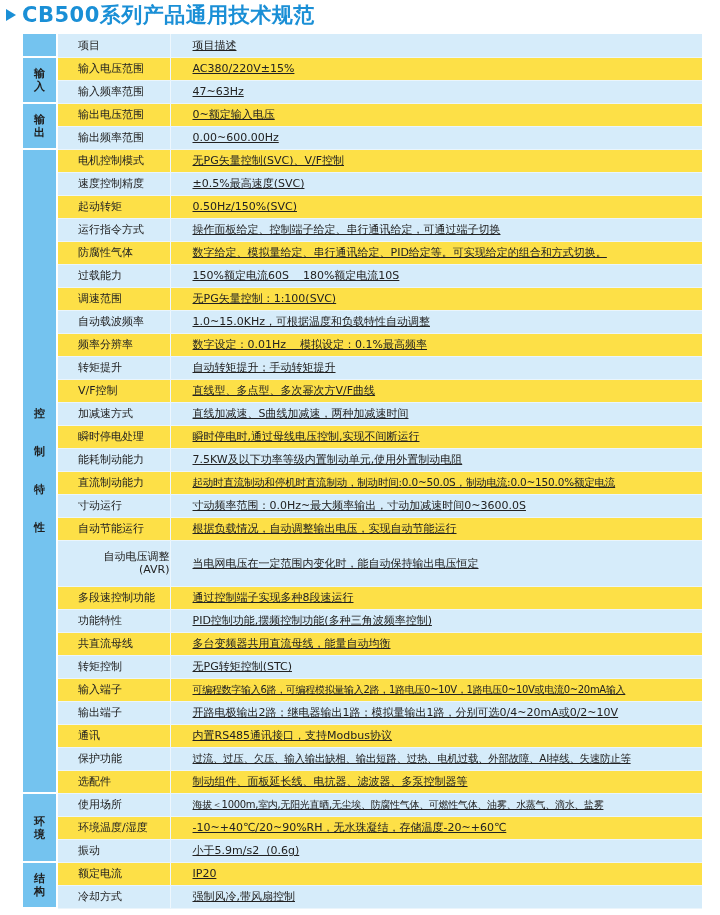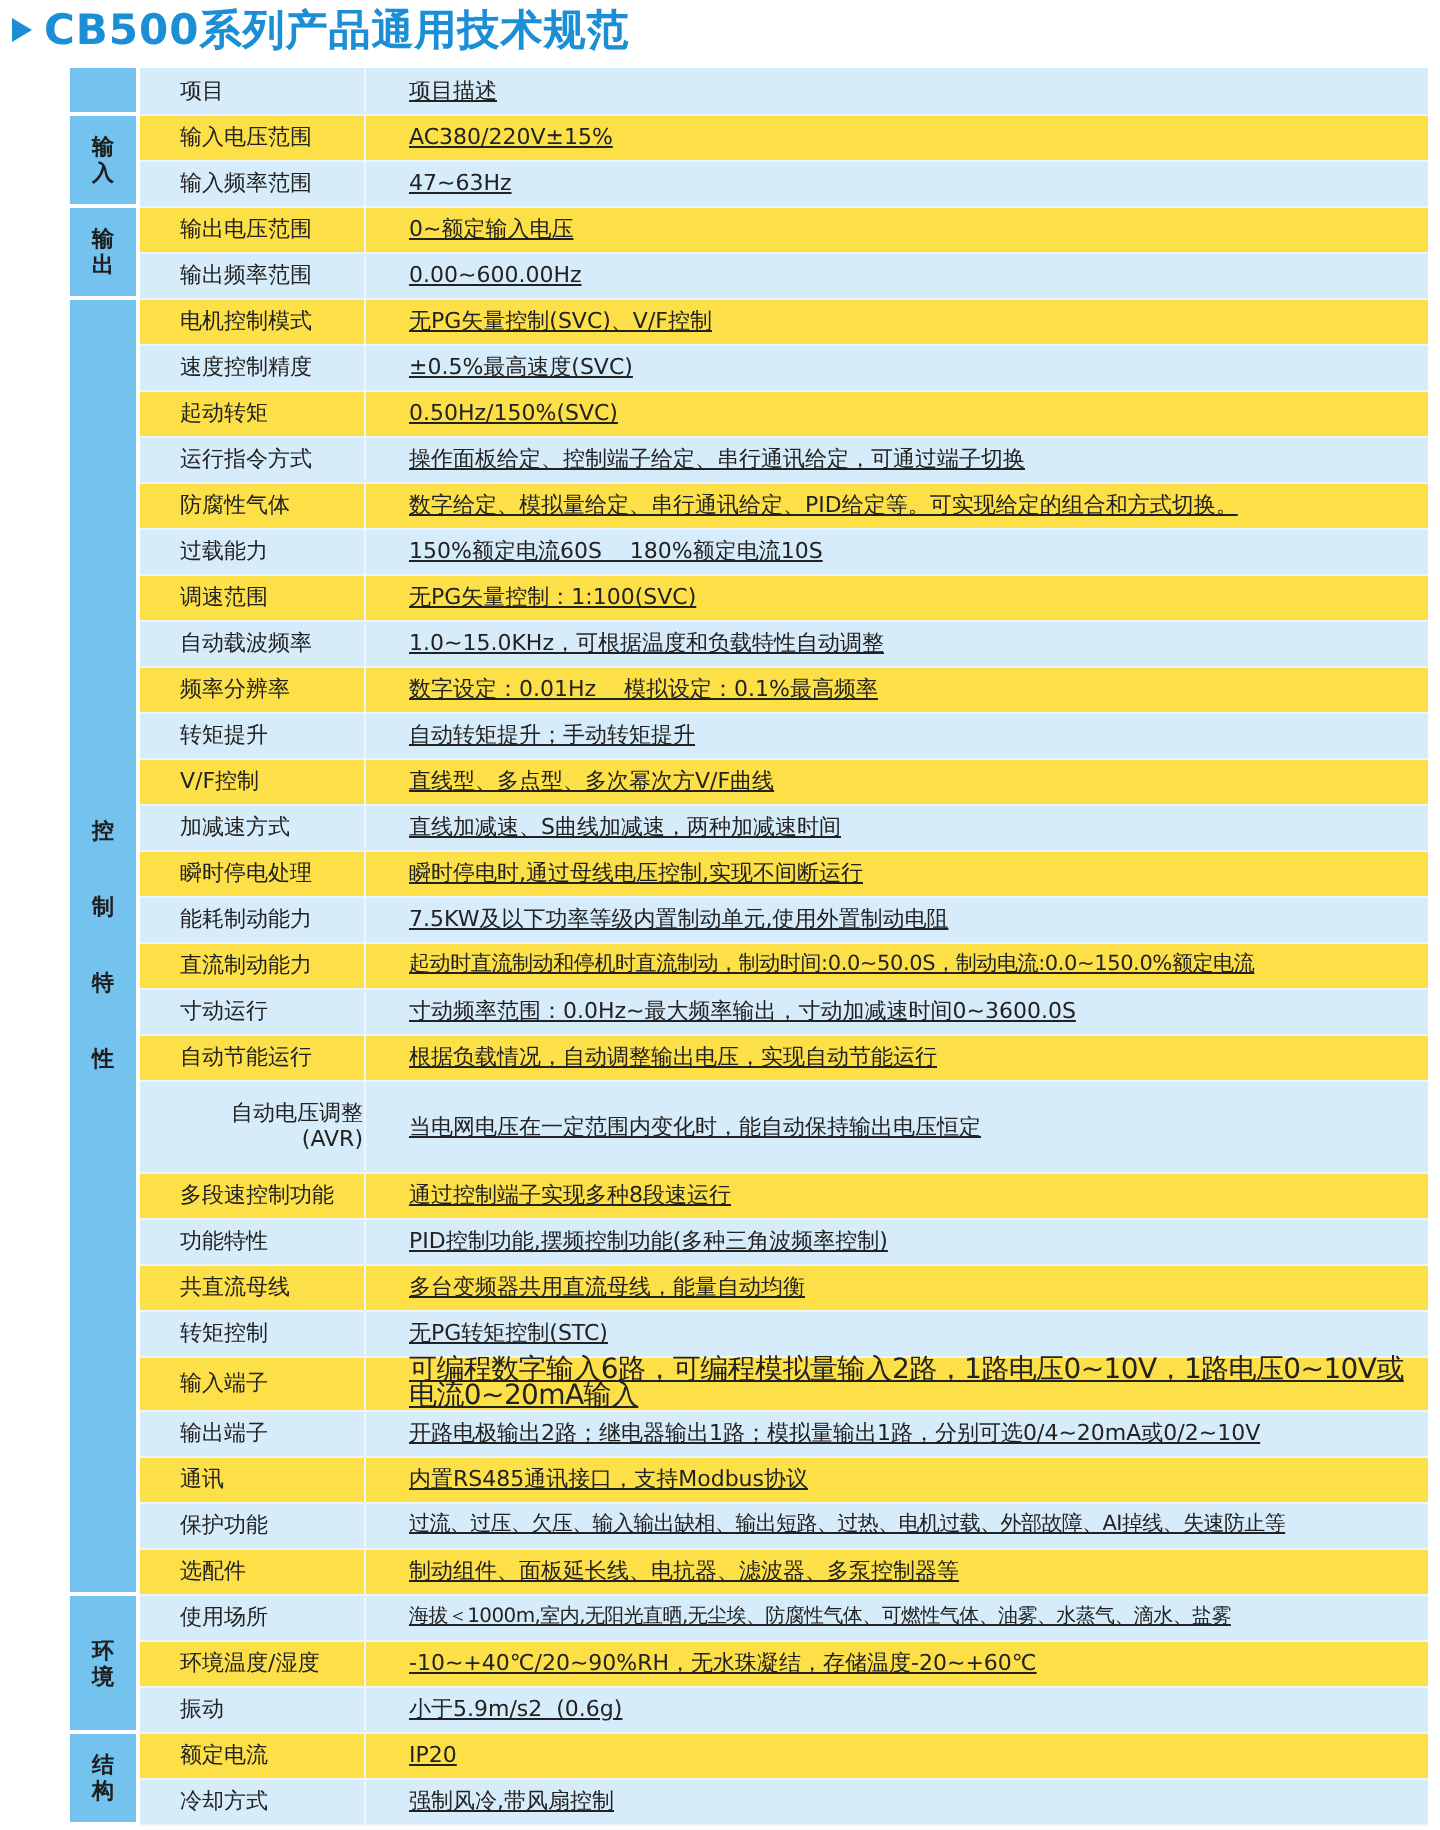--- a/index.html
+++ b/index.html
@@ -2,21 +2,21 @@
 <html><head>
 <meta charset="utf-8">
 <style>
   html, body { margin:0; padding:0; background:#ffffff; }
   body { width:720px; height:915px; position:relative; overflow:hidden;
          font-family:"DejaVu Sans","Liberation Sans",sans-serif; color:#222; }
   .title { position:absolute; left:6px; top:4px; height:22px; display:flex; align-items:center;
            color:#1a8fd6; font-weight:bold; font-size:21px; letter-spacing:0.5px; }
   .title .tri { width:0; height:0; border-top:6px solid transparent; border-bottom:6px solid transparent;
                 border-left:10px solid #1a8fd6; margin-right:6px; }
-  table.spec { position:absolute; left:23px; top:34px; width:679px; border-collapse:collapse; table-layout:fixed;margin-left:12px; }
+  table.spec { position:absolute; left:23px; top:34px; width:679px; border-collapse:collapse; table-layout:fixed; }
   table.spec td { font-size:11px; height:22px; padding:0; border-bottom:1px solid #eaf5fc; line-height:13px; }
   td.cat { background:#74c3ef; font-weight:bold; font-size:12.5px; text-align:center; color:#1e1e1e;
            border-right:2px solid #ffffff; border-bottom:2px solid #ffffff !important; vertical-align:middle; line-height:16px; }
   td.item { padding-left:20px !important; border-right:1px solid #eef7fd; }
   td.desc { padding-left:22px !important;text-decoration:underline; }
   tr.light td.item, tr.light td.desc { background:#d6ecfa; }
   tr.dark td.item, tr.dark td.desc { background:#fde047; }
   tr.tall td { height:45px; }
   tr.tall td.item { text-align:right; padding-left:0 !important; }
   .catlabel { display:inline-block; }
@@ -153,21 +153,21 @@
     <tr class="dark">
         <td class="item">共直流母线</td>
         <td class="desc">多台变频器共用直流母线，能量自动均衡</td>
       </tr>
     <tr class="light">
         <td class="item">转矩控制</td>
         <td class="desc">无PG转矩控制(STC)</td>
       </tr>
     <tr class="dark">
         <td class="item">输入端子</td>
-        <td class="desc" style="font-size:14px;letter-spacing:-0.3px">可编程数字输入6路，可编程模拟量输入2路，1路电压0~10V，1路电压0~10V或电流0~20mA输入</td>
+        <td class="desc" style="font-size:10px;letter-spacing:-0.3px">可编程数字输入6路，可编程模拟量输入2路，1路电压0~10V，1路电压0~10V或电流0~20mA输入</td>
       </tr>
     <tr class="light">
         <td class="item">输出端子</td>
         <td class="desc">开路电极输出2路；继电器输出1路；模拟量输出1路，分别可选0/4~20mA或0/2~10V</td>
       </tr>
     <tr class="dark">
         <td class="item">通讯</td>
         <td class="desc">内置RS485通讯接口，支持Modbus协议</td>
       </tr>
     <tr class="light">

